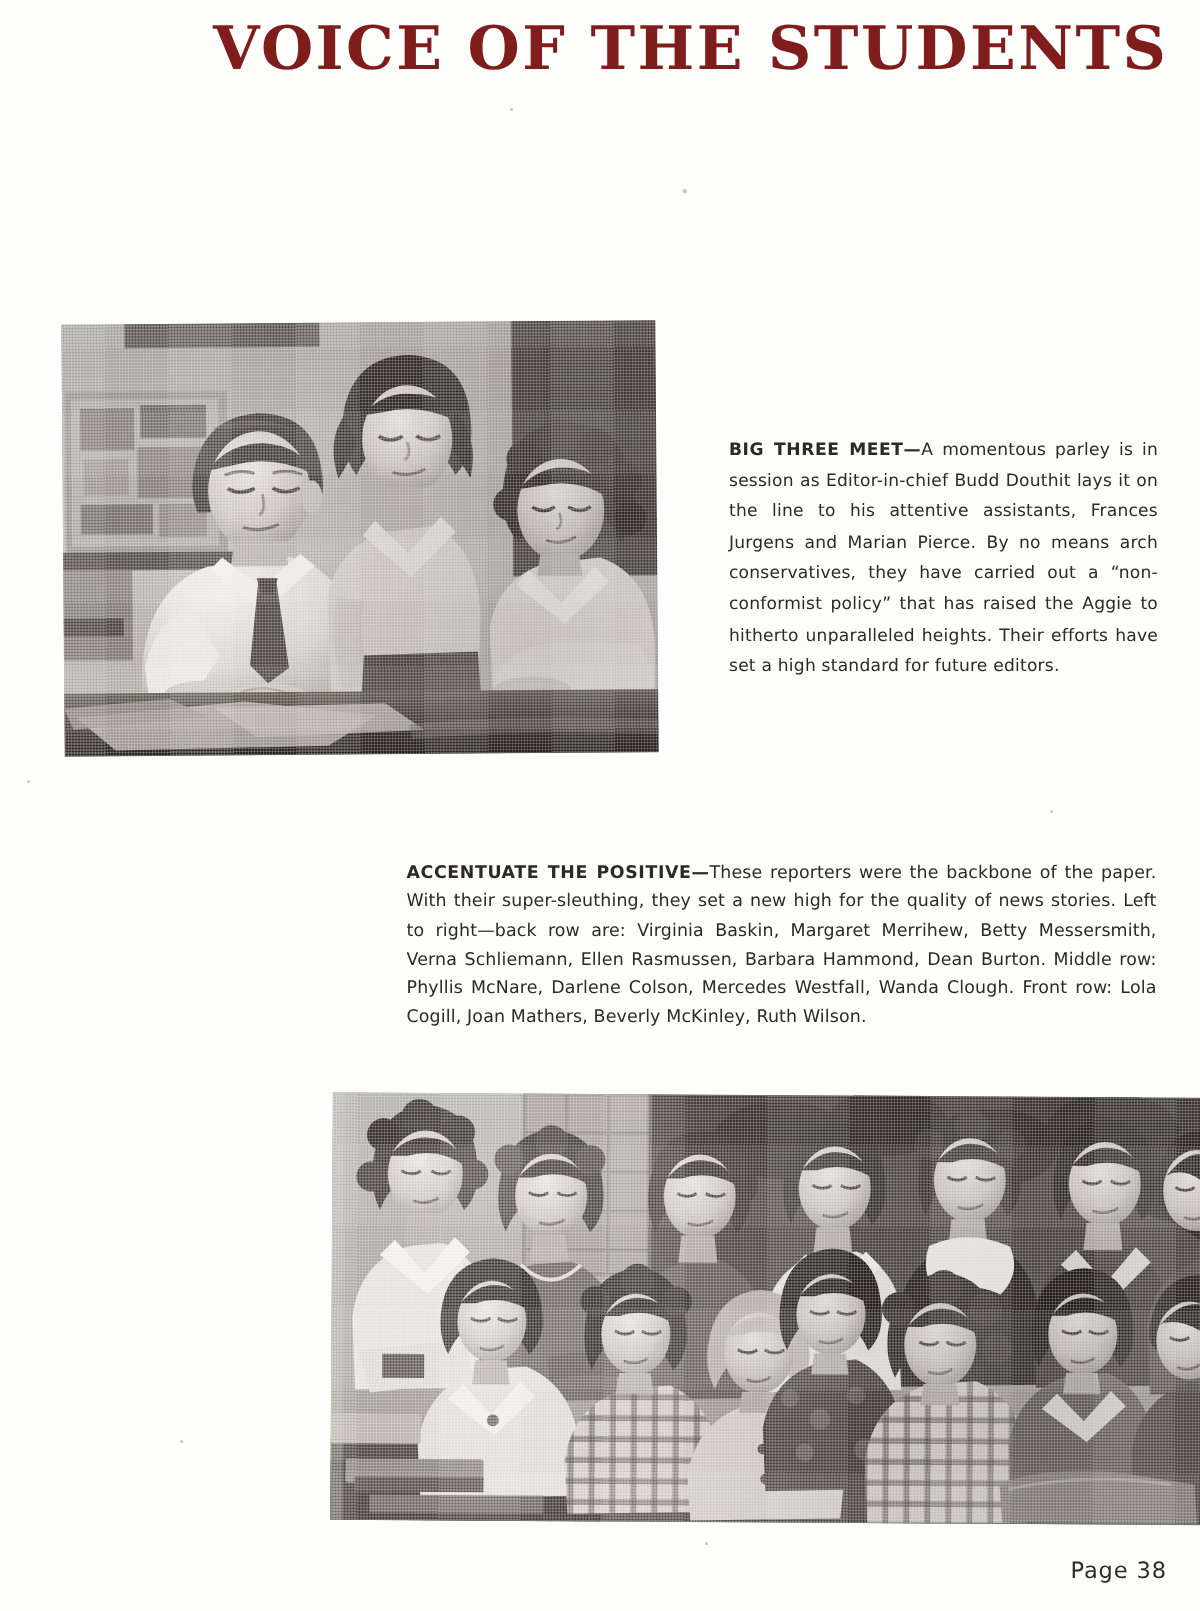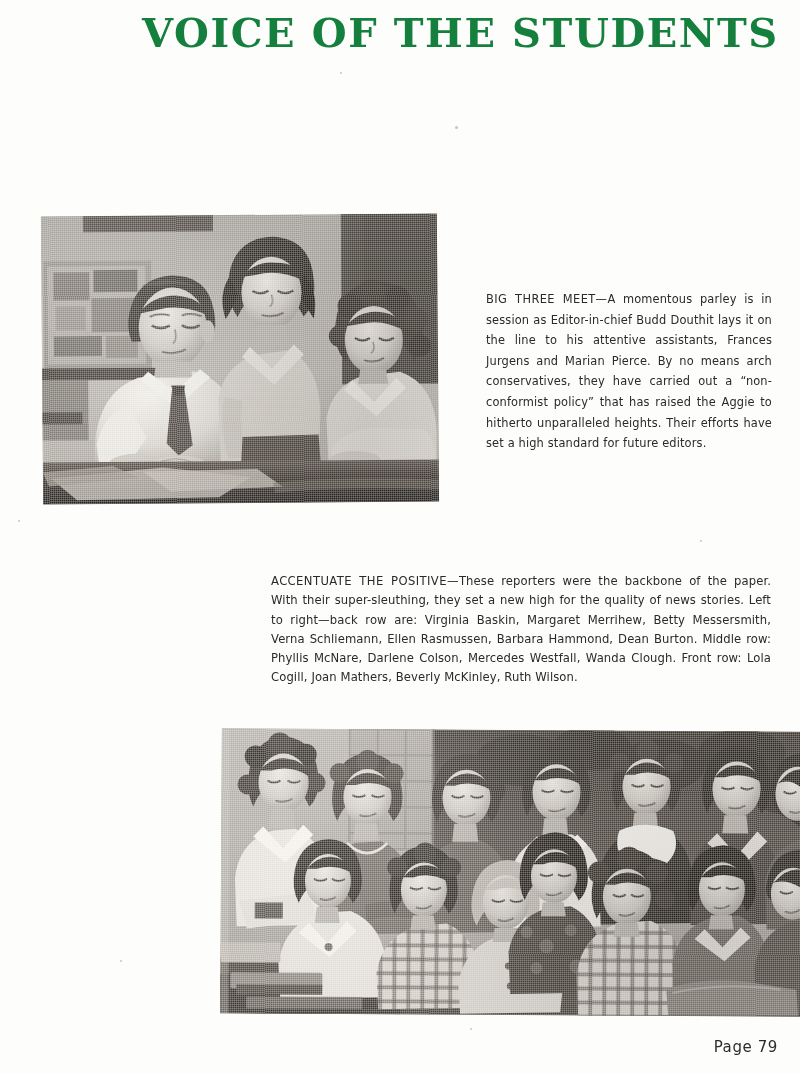--- a/index.html
+++ b/index.html
@@ -22,21 +22,21 @@
     position: absolute;
     left: 142px;
     top: 10px;
     width: 552px;
     text-align: center;
     font-family: "DejaVu Serif", "Liberation Serif", serif;
     font-weight: bold;
     font-size: 40px;
     line-height: 46px;
     letter-spacing: 1.6px;
-    color: #15803d;
+    color: #7f1d1d;
     white-space: nowrap;
   }
 
   
   .caption {
     position: absolute;
     color: #2b2a27;
     font-family: "DejaVu Sans", "Liberation Sans", sans-serif;
     text-align: justify;
     text-justify: inter-word;
@@ -51,21 +51,21 @@
   }
   .caption-b {
     left: 271px;
     top: 572px;
     width: 500px;
     font-size: 11.6px;
     line-height: 19.3px;
     letter-spacing: 0.1px;
   }
   .caption .lead {
-    font-weight: normal;
+    font-weight: bold;
     letter-spacing: 0.4px;
     margin-top: 28px;
   }
   .caption-a .body-text,
   .caption-b .body-text { }
 
   
   .photo {
     position: absolute;
     overflow: hidden;
@@ -549,21 +549,21 @@
         <rect x="26" y="268" width="116" height="12" fill="#6a635b"></rect>
       </g>
 
       <rect x="0" y="0" width="8" height="285" fill="#c6c2bb" opacity="0.35"></rect>
     </svg>
 
     <div class="halftone"></div>
     <div class="photo-grain"></div>
   </div>
 
-  <div class="page-number">Page 79</div>
+  <div class="page-number">Page 38</div>
 
   <div class="speck" style="left:340px; top:72px; width:2px; height:2px;"></div>
   <div class="speck" style="left:455px; top:126px; width:3px; height:3px;"></div>
   <div class="speck" style="left:18px; top:520px; width:2px; height:2px;"></div>
   <div class="speck" style="left:700px; top:540px; width:2px; height:2px;"></div>
   <div class="speck" style="left:120px; top:960px; width:2px; height:2px;"></div>
   <div class="speck" style="left:470px; top:1028px; width:2px; height:2px;"></div>
 
 </div>
 

